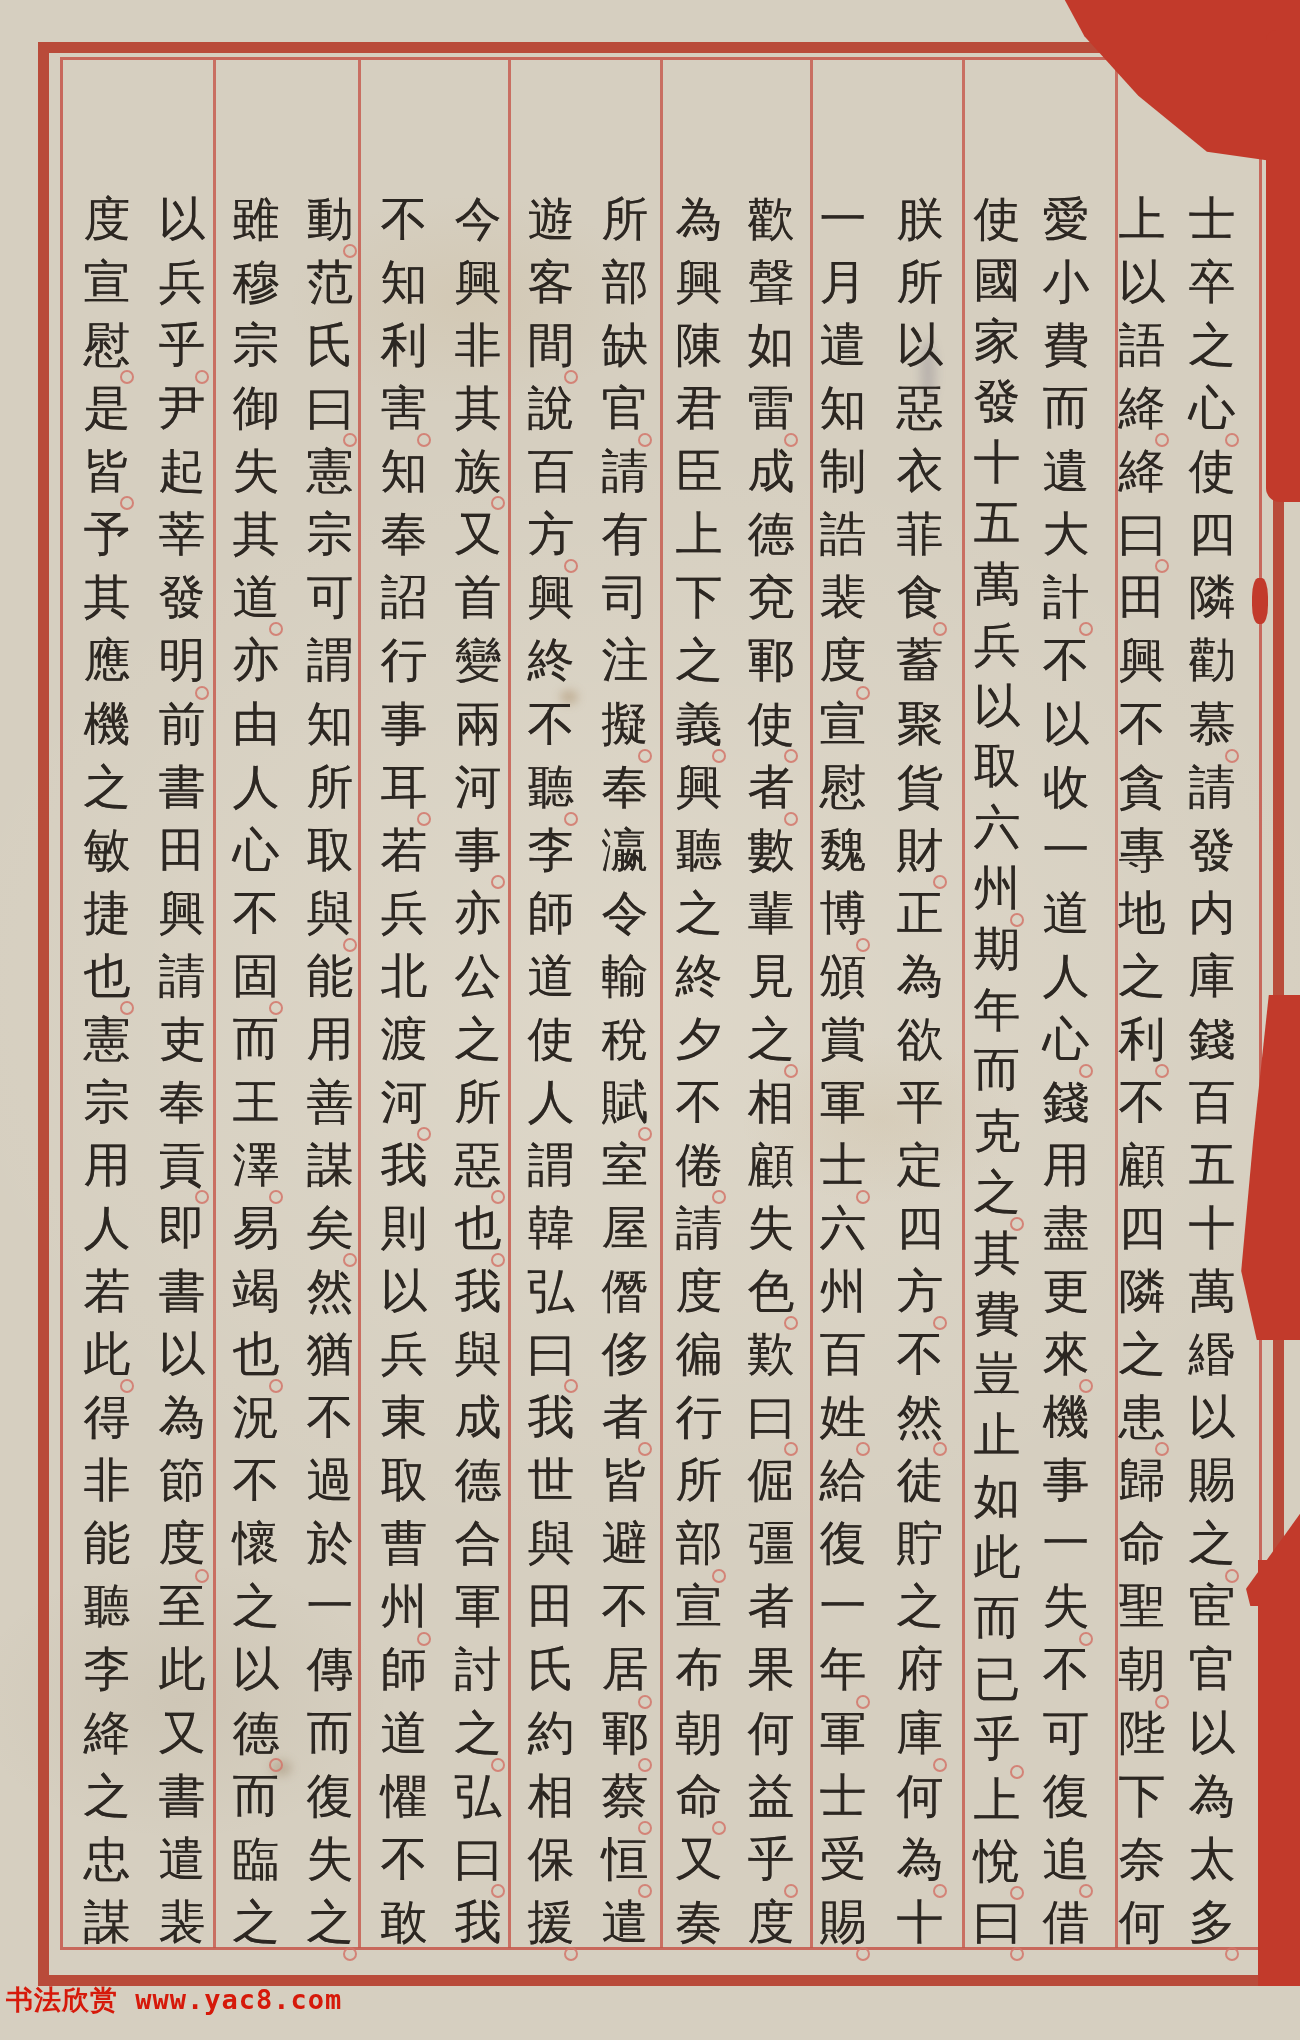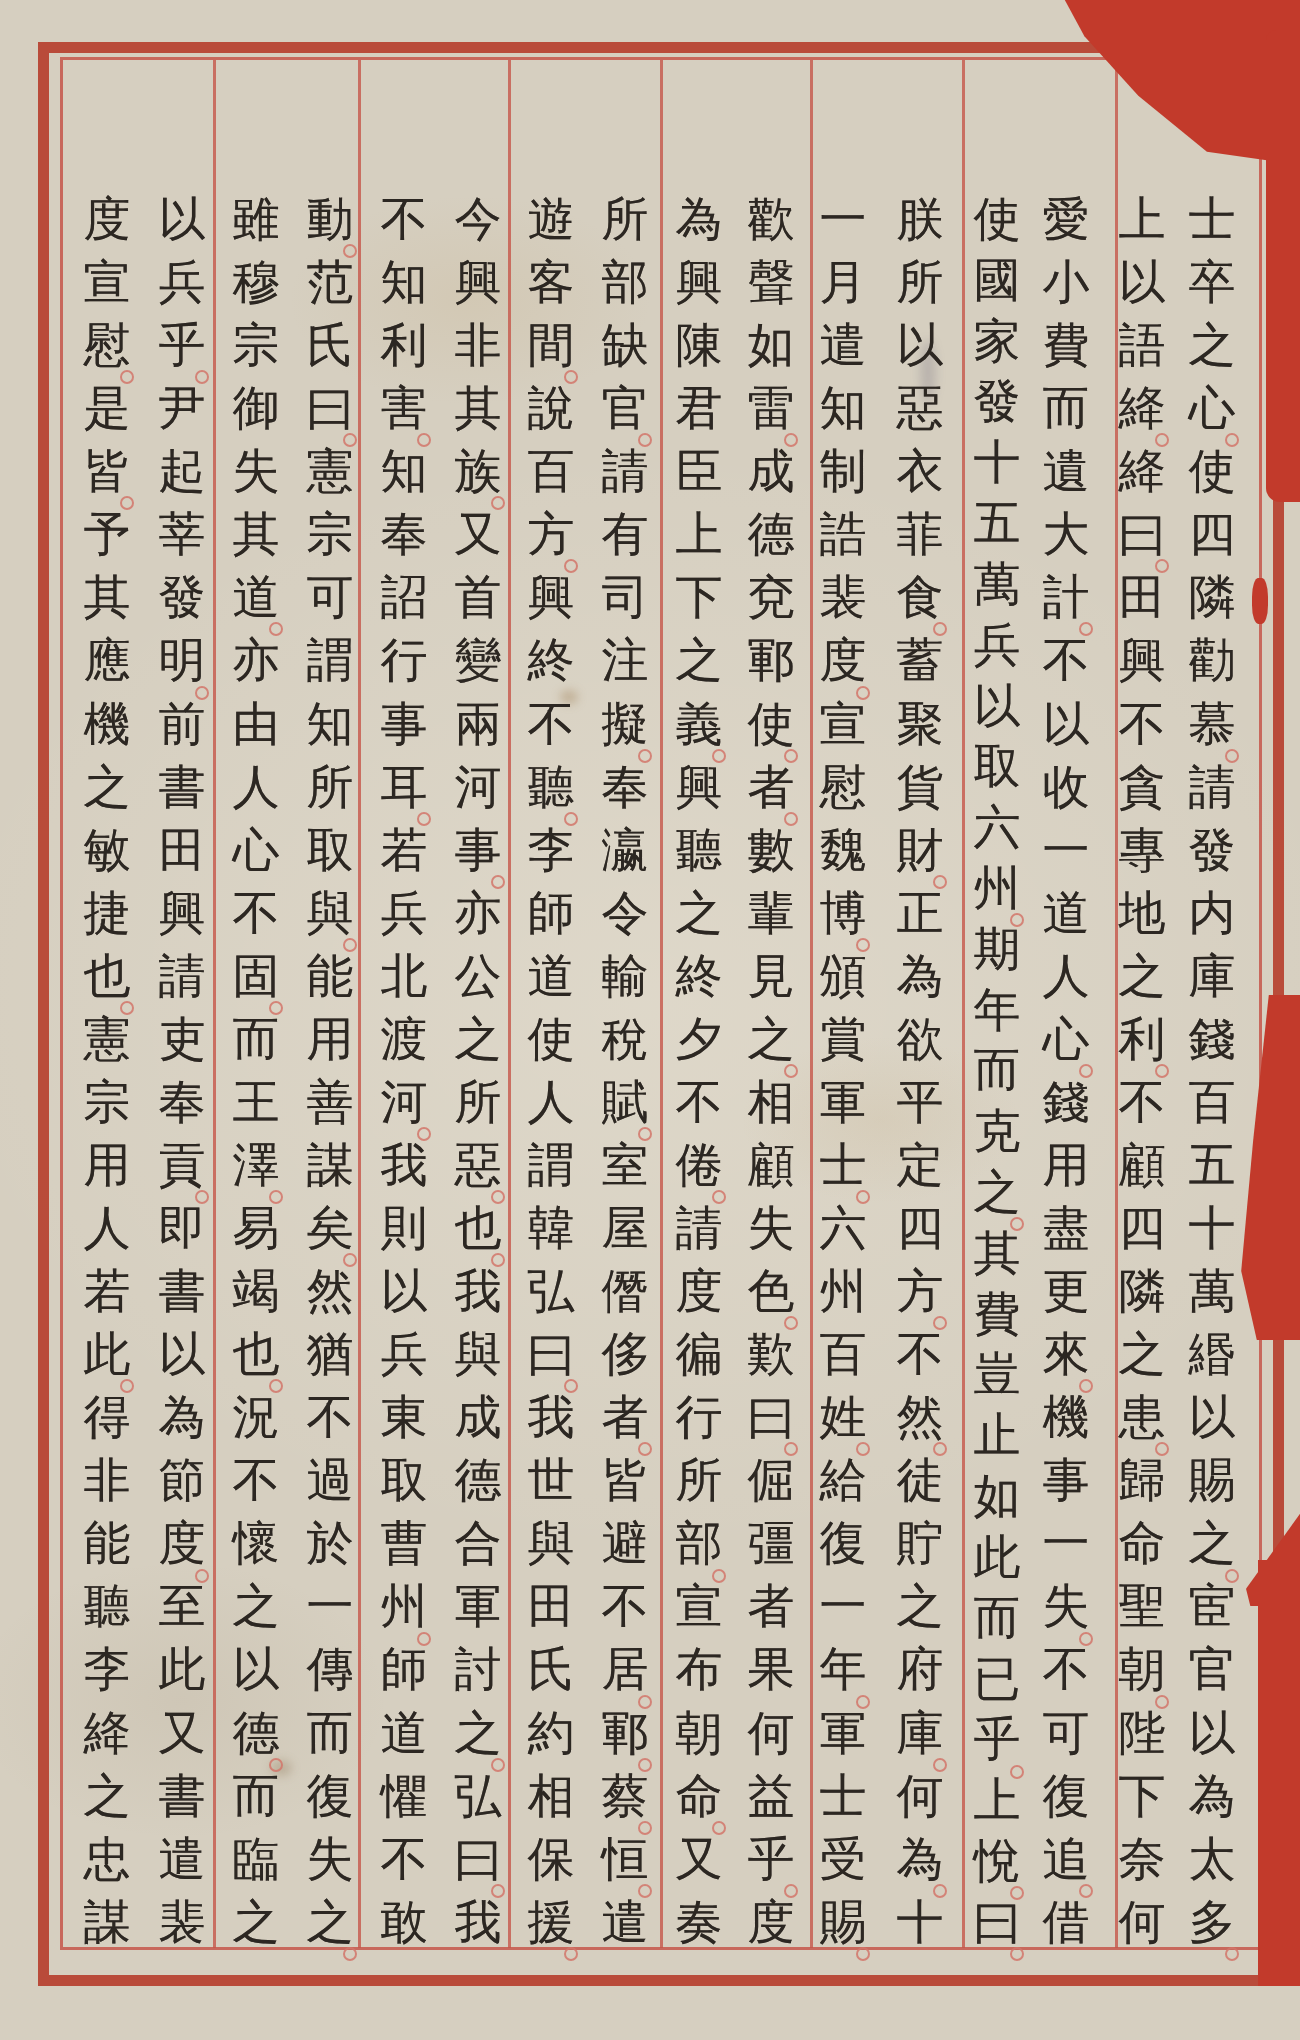--- a/index.html
+++ b/index.html
@@ -620,13 +620,14 @@
   <div class="blob" style="left:1055px;top:0;width:245px;height:165px;
               clip-path:polygon(4% 0,100% 0,100% 100%,62% 92%,34% 58%,12% 22%);"></div>
   <div class="blob" style="left:1266px;top:30px;width:34px;height:472px;border-radius:10px 0 0 14px;"></div>
   <div class="blob" style="left:1252px;top:578px;width:16px;height:46px;border-radius:40%;"></div>
   <div class="blob" style="left:1240px;top:995px;width:60px;height:345px;
               clip-path:polygon(48% 0,100% 0,100% 100%,28% 100%,2% 80%,22% 42%);"></div>
   <div class="blob" style="left:1246px;top:1510px;width:54px;height:96px;
               clip-path:polygon(0 82%,100% 4%,100% 100%,8% 100%);"></div>
   <div class="blob" style="left:1258px;top:1560px;width:42px;height:426px;"></div>
 
+  <div id="watermark">书法欣赏 www.yac8.com</div>
 </div>
 
 </body></html>

